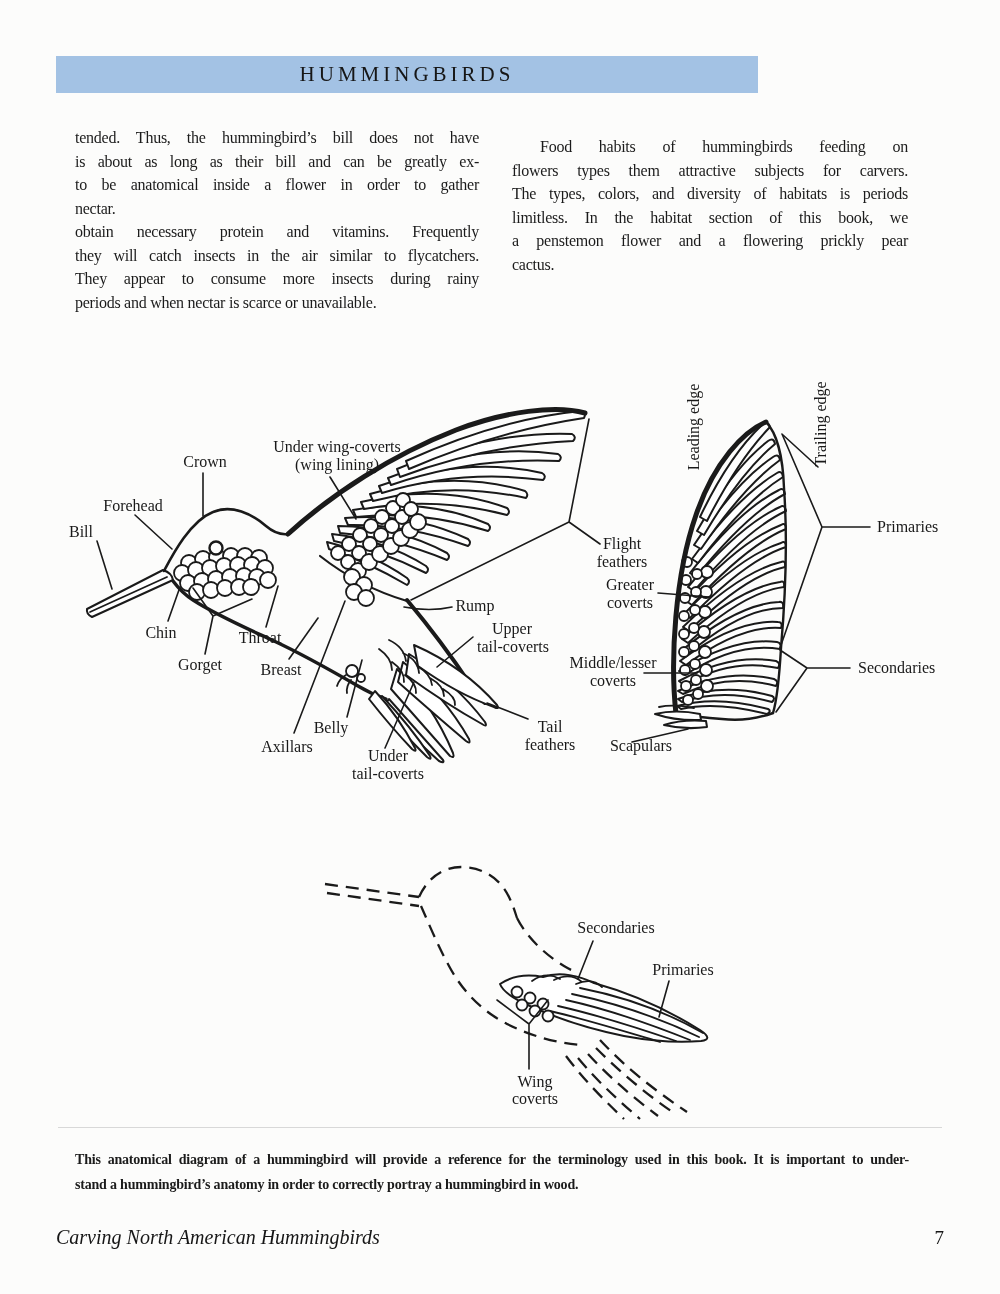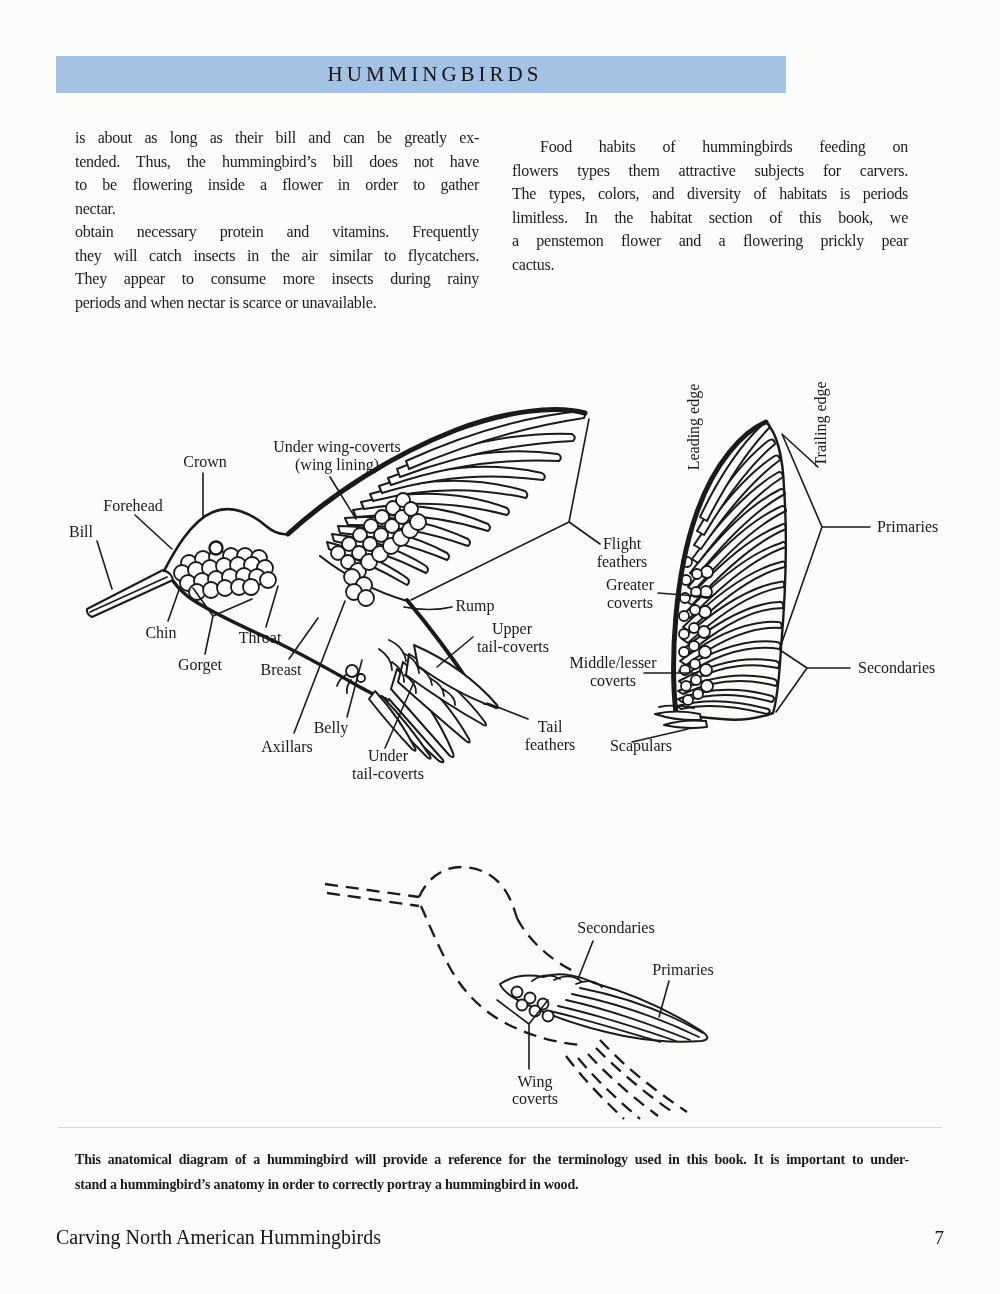--- a/index.html
+++ b/index.html
@@ -1,31 +1,31 @@
 <!DOCTYPE html>
 <html><head>
 <meta charset="utf-8">
 <style>
   html,body { margin:0; padding:0; background:#e8e8e8; }
   .page { position:relative; width:1000px; height:1294px; background:#fcfcfb;
           font-family:"Liberation Serif", serif; color:#1b1b1b; overflow:hidden;
           margin:0 auto; }
   .title-banner { position:absolute; left:56px; top:56px; width:702px; height:37px;
-          background:#a3c2e4; display:flex; align-items:center; justify-content:center;padding-left:28px; }
+          background:#a3c2e4; display:flex; align-items:center; justify-content:center; }
   .title-banner span { font-size:21px; letter-spacing:4px; color:#161616; }
   .col { position:absolute; top:126px; font-size:16px; line-height:23.5px; letter-spacing:-0.25px; }
   .col1 { left:75px;  width:404px; }
   .col2 { left:512px; width:396px; }
   .jline { text-align:justify; text-align-last:justify; }
   .jline.plast { text-align-last:left; }
   .jline.pindent { text-indent:28px;margin-top:9px; }
   .caption { position:absolute; left:75px; top:1147px; width:834px;
              font-size:14px; line-height:25px; letter-spacing:-0.2px;font-weight:bold; }
   .caption-rule { position:absolute; left:58px; top:1127px; width:884px; height:1px; background:#d8d8d8; }
-  .footer-title { position:absolute; left:56px; top:1226px; font-size:20px; color:#161616; }
+  .footer-title { position:absolute; left:56px; top:1226px; font-size:20px; font-style:italic; color:#161616; }
   .footer-page  { position:absolute; right:56px; top:1227px; font-size:19px; color:#161616; }
   svg.figure { position:absolute; left:0; top:0; }
   svg.figure text { font-family:"Liberation Serif", serif; font-size:16px; fill:#191919; }
   .art     { stroke:#1a1a1a; fill:none; stroke-width:2.6; stroke-linecap:round; }
   .thick   { stroke:#1a1a1a; fill:none; stroke-width:5;   stroke-linecap:round; }
   .thin    { stroke:#1a1a1a; fill:none; stroke-width:1.8; stroke-linecap:round; }
   .blade   { fill:#ffffff; stroke:#1a1a1a; stroke-width:2; stroke-linejoin:round; }
   .scallop { fill:#ffffff; stroke:#1a1a1a; stroke-width:1.8; }
   .leader  { stroke:#1a1a1a; fill:none; stroke-width:1.6; stroke-linecap:round; }
   .dashed  { stroke:#1a1a1a; fill:none; stroke-width:2.3; stroke-dasharray:13 8; stroke-linecap:butt; }
@@ -33,23 +33,23 @@
 </head>
 <body>
 
 <div class="page">
 
   <div class="title-banner">
     <span>HUMMINGBIRDS</span>
   </div>
 
   <div class="col col1">
+      <div class="jline">tended. Thus, the hummingbird’s bill does not have</div>
       <div class="jline">is about as long as their bill and can be greatly ex-</div>
-      <div class="jline">tended. Thus, the hummingbird’s bill does not have</div>
-      <div class="jline">to be flowering inside a flower in order to gather</div>
+      <div class="jline">to be anatomical inside a flower in order to gather</div>
       <div class="jline plast">nectar.</div>
       <div class="jline">obtain necessary protein and vitamins. Frequently</div>
       <div class="jline">they will catch insects in the air similar to flycatchers.</div>
       <div class="jline">They appear to consume more insects during rainy</div>
       <div class="jline plast">periods and when nectar is scarce or unavailable.</div>
     </div>
   <div class="col col2">
       <div class="jline pindent">Food habits of hummingbirds feeding on</div>
       <div class="jline">flowers types them attractive subjects for carvers.</div>
       <div class="jline">The types, colors, and diversity of habitats is periods</div>

